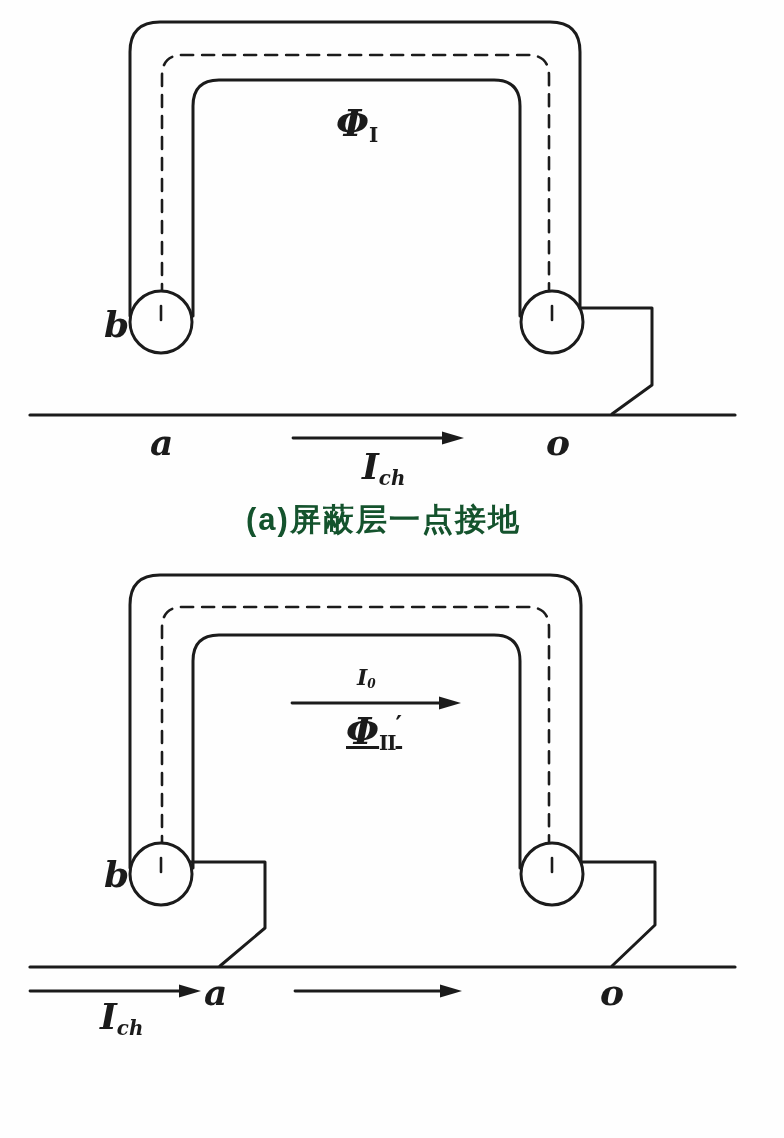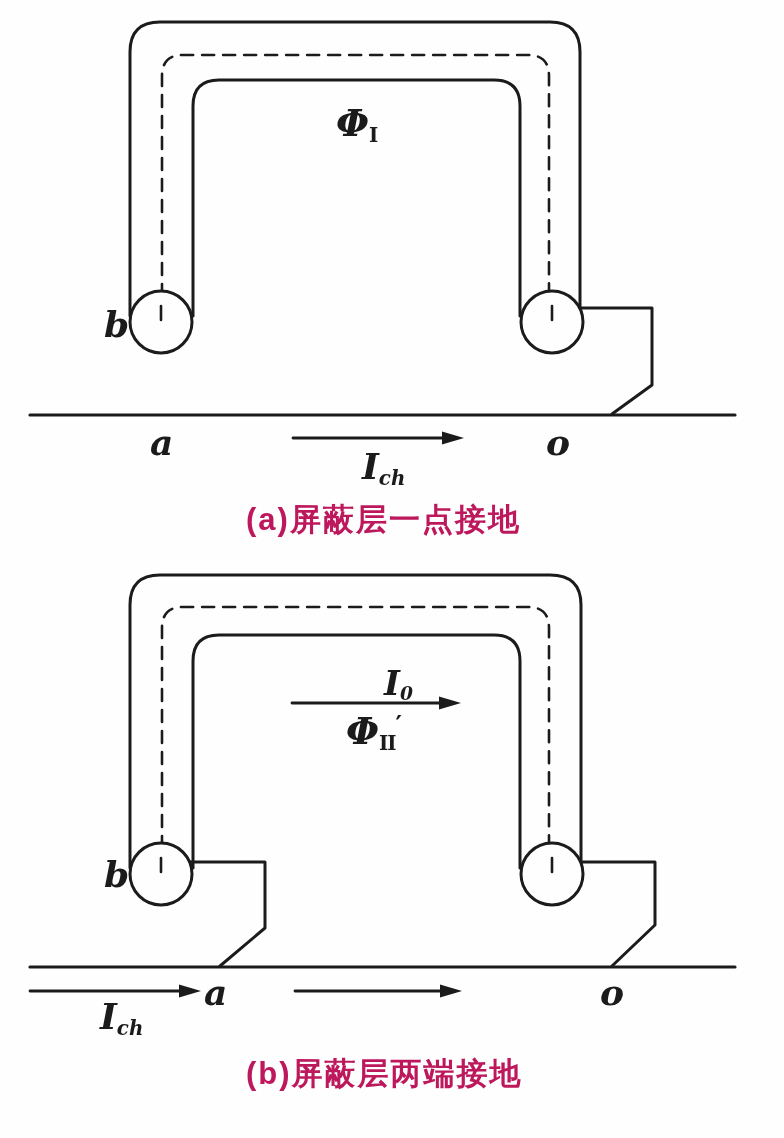--- a/index.html
+++ b/index.html
@@ -14,21 +14,21 @@
   svg.art { position:absolute; left:0; top:0; color:var(--ink); }
   .lbl {
     position:absolute; color:var(--ink);
     font-style:italic; font-weight:bold; line-height:1; white-space:nowrap;
     font-family:"DejaVu Serif","Liberation Serif",serif;
   }
   .lbl .sub { font-size:0.55em; vertical-align:-0.28em; }
   .lbl .rsub { font-size:0.52em; font-style:normal; vertical-align:-0.28em; letter-spacing:-1px; }
   .lbl .prime { font-size:0.65em; font-style:normal; vertical-align:0.45em; }
   .caption {
-    position:absolute; color:#be185d;
+    position:absolute; color:#14532d;
     font-family:"Liberation Sans","DejaVu Sans",sans-serif;
     font-weight:bold; font-size:31px; line-height:1; letter-spacing:2px; white-space:nowrap;
   }
 </style>
 </head>
 <body>
 
 <div class="canvas">
 
   <svg class="art" width="784" height="1138" viewBox="0 0 784 1138" stroke="currentColor" fill="none" stroke-linecap="round" stroke-linejoin="round">
@@ -80,28 +80,27 @@
   <div class="lbl" style="left:104px; top:306px; font-size:36px;">b</div>
 
   <div class="lbl" style="left:150px; top:424px; font-size:36px;">a</div>
 
   <div class="lbl" style="left:546px; top:424px; font-size:36px;">o</div>
 
   <div class="lbl" style="left:362px; top:448px; font-size:36px;"><span>I</span><span class="sub">ch</span></div>
 
   <div class="caption" style="left:246px; top:504px;">(a)屏蔽层一点接地</div>
 
-  <div class="lbl" style="left:384px; top:666px; font-size:34px;"><span>I</span><span class="sub">0</span></div>
+  <div class="lbl" style="left:357px; top:666px; font-size:22px;"><span>I</span><span class="sub">0</span></div>
 
-  <div class="lbl" style="left:346px; top:712px; font-size:38px;"><span>Φ</span><span class="rsub">II</span><span class="prime">′</span></div>
+  <div class="lbl" style="left:346px; top:712px; font-size:38px;text-decoration:underline;"><span>Φ</span><span class="rsub">II</span><span class="prime">′</span></div>
 
   <div class="lbl" style="left:104px; top:856px; font-size:36px;">b</div>
 
   <div class="lbl" style="left:204px; top:974px; font-size:36px;">a</div>
 
   <div class="lbl" style="left:600px; top:974px; font-size:36px;">o</div>
 
   <div class="lbl" style="left:100px; top:998px; font-size:36px;"><span>I</span><span class="sub">ch</span></div>
 
 
-  <div class="caption" style="left:246px; top:1058px;">(b)屏蔽层两端接地</div>
 
 </div>
 
 </body></html>

